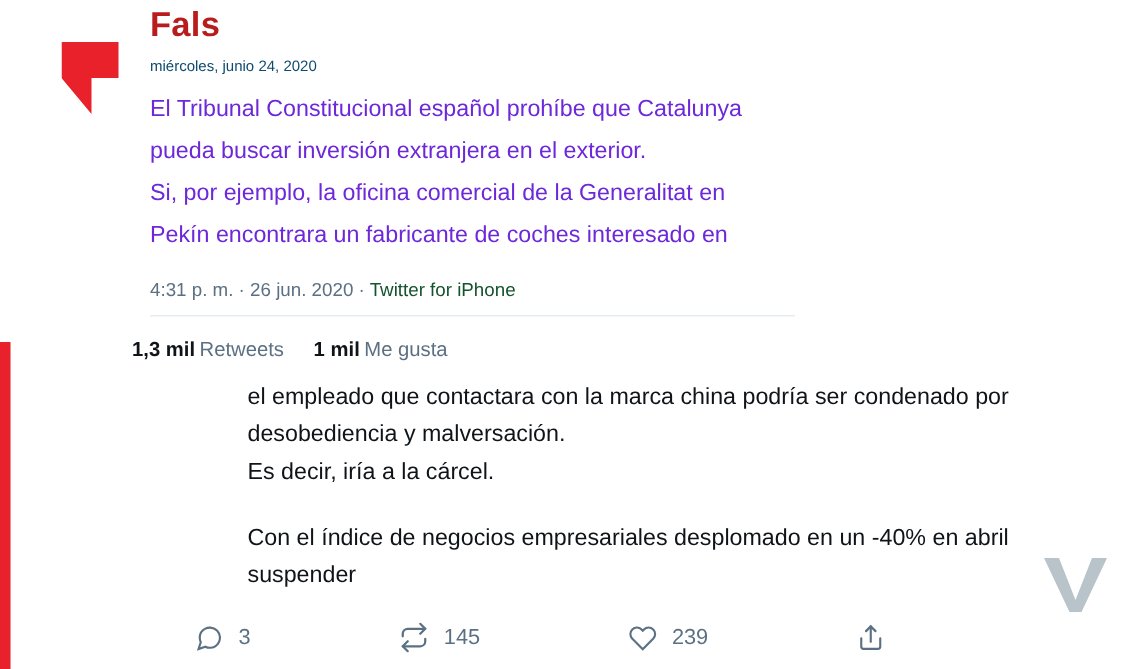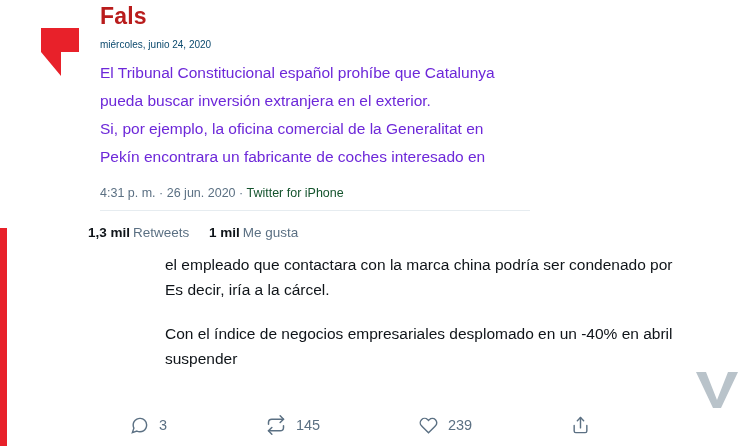--- a/index.html
+++ b/index.html
@@ -202,20 +202,21 @@
     <span class="grp">
       <span class="num">1,3 mil</span><span>Retweets</span>
     </span>
     <span class="grp">
       <span class="num">1 mil</span><span>Me gusta</span>
     </span>
   </div>
 
   <div class="thread">
     <p>el empleado que contactara con la marca china podría ser condenado por</p>
+    <p>desobediencia y malversación.</p>
     <p>Es decir, iría a la cárcel.</p>
     <div class="gap"></div>
     <p>Con el índice de negocios empresariales desplomado en un -40% en abril</p>
     <p>suspender</p>
   </div>
 
   <div class="actions">
     <div class="action">
       <span>
         <svg width="19" height="19" viewBox="0 0 24 24" fill="none" stroke="#5b7083" stroke-width="1.8">

